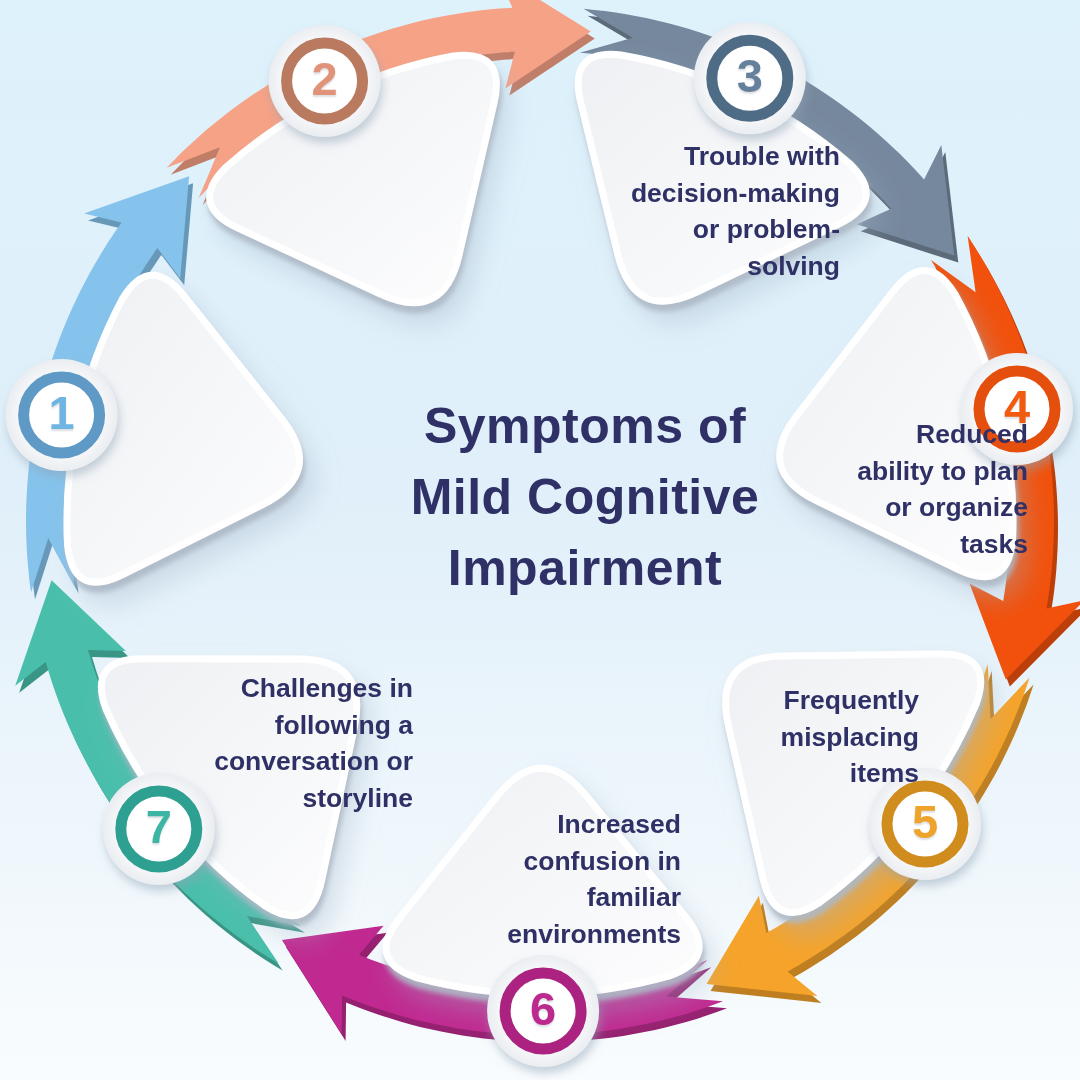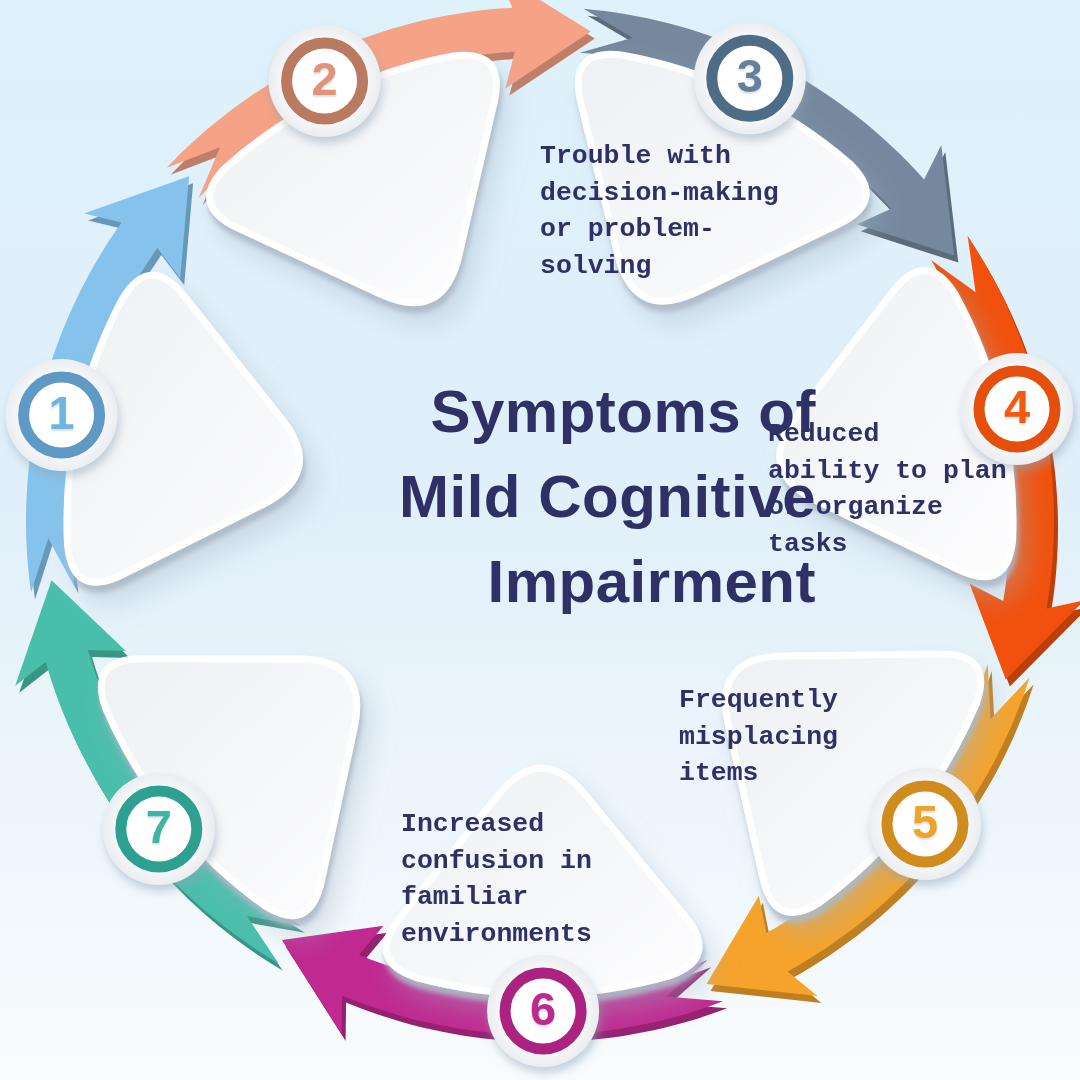--- a/index.html
+++ b/index.html
@@ -4,36 +4,35 @@
 <style>
   html,body{margin:0;padding:0}
   .stage{
     position:relative;width:1080px;height:1080px;overflow:hidden;
     font-family:"Liberation Sans","DejaVu Sans",sans-serif;
     background:linear-gradient(180deg,var(--bgTop) 0%,var(--bgMid) 45%,var(--bgBot) 100%);
   }
   #diagram{position:absolute;left:0;top:0}
   .seg-text{
     position:absolute;transform:translate(-50%,-50%);
-    text-align:left;white-space:pre-line;
+    text-align:right;white-space:pre-line;
     font-weight:700;font-size:26.5px;line-height:1.38;
     color:var(--textCol);
-    font-family:Liberation Mono, monospace;
   }
   #t1{left:230px;top:450px;width:300px}
   #t2{left:390px;top:226px;width:280px}
   #t3{left:690px;top:211px;width:300px}
   #t4{left:898px;top:489px;width:260px}
   #t5{left:799px;top:737px;width:240px}
   #t6{left:541px;top:879px;width:280px}
   #t7{left:263px;top:743px;width:300px}
   #title{
-    position:absolute;left:566px;top:497px;transform:translate(-50%,-50%);
-    width:500px;text-align:right;white-space:pre-line;
-    font-weight:700;font-size:60px;line-height:1.42;letter-spacing:.5px;
+    position:absolute;left:585px;top:497px;transform:translate(-50%,-50%);
+    width:500px;text-align:center;white-space:pre-line;
+    font-weight:700;font-size:50px;line-height:1.42;letter-spacing:.5px;
     color:var(--textCol);
   }
   .badge-num{
     position:absolute;transform:translate(-50%,-54%);
     font-weight:700;font-size:47px;
     text-shadow:0 2px 2px rgba(60,70,90,.18);
   }
 </style>
 </head>
 <body>
@@ -120,20 +119,24 @@
 ability to plan
 or organize
 tasks</div>
   <div id="t5" class="seg-text">Frequently
 misplacing
 items</div>
   <div id="t6" class="seg-text">Increased
 confusion in
 familiar
 environments</div>
+  <div id="t7" class="seg-text">Challenges in
+following a
+conversation or
+storyline</div>
 
   <div id="b1" class="badge-num" style="left: 61.6px; top: 414.9px; color: rgb(111, 181, 226);">1</div>
   <div id="b2" class="badge-num" style="left: 324.6px; top: 80.9px; color: rgb(224, 147, 121);">2</div>
   <div id="b3" class="badge-num" style="left: 749.8px; top: 78.2px; color: rgb(100, 128, 156);">3</div>
   <div id="b4" class="badge-num" style="left: 1017px; top: 409px; color: rgb(242, 90, 16);">4</div>
   <div id="b5" class="badge-num" style="left: 925px; top: 824.1px; color: rgb(238, 164, 44);">5</div>
   <div id="b6" class="badge-num" style="left: 543.1px; top: 1011px; color: rgb(189, 42, 141);">6</div>
   <div id="b7" class="badge-num" style="left: 158.8px; top: 828.9px; color: rgb(61, 181, 164);">7</div>
 </div>
 

